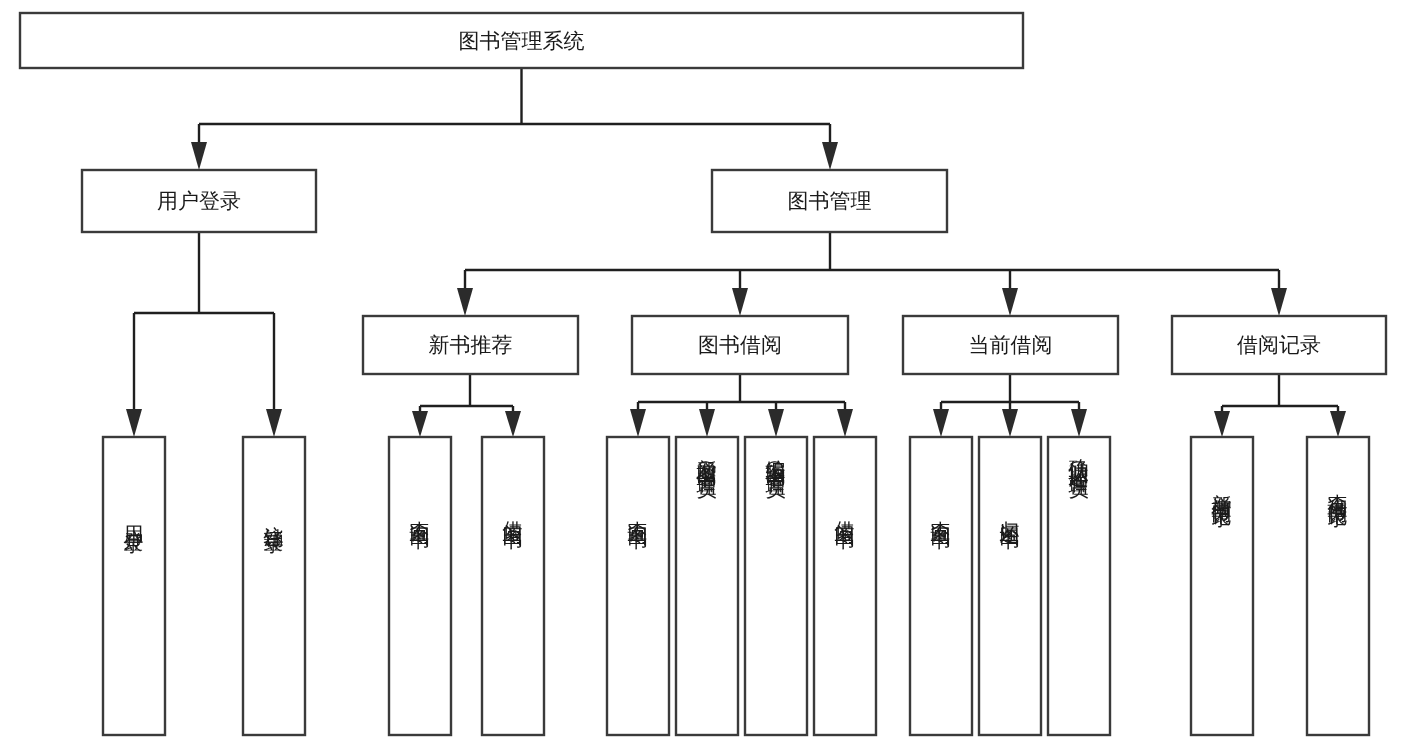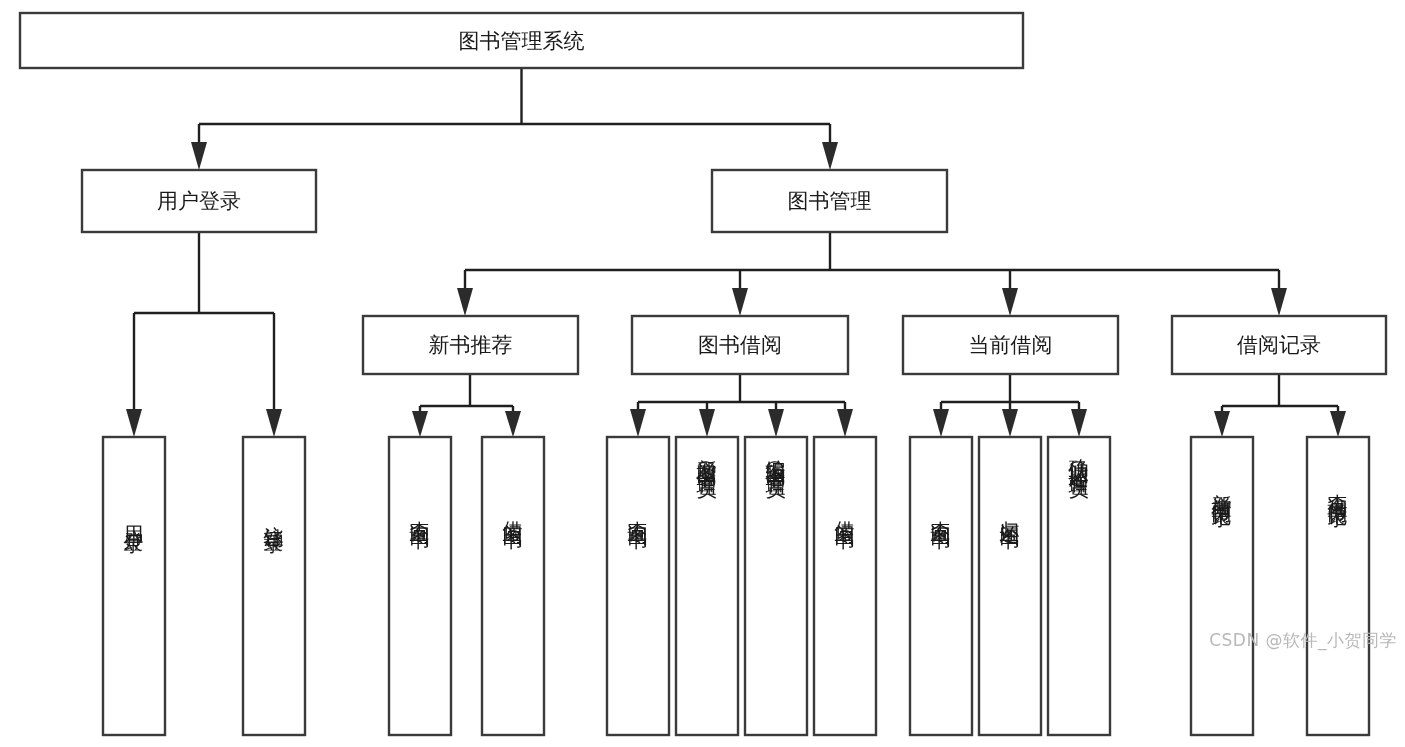--- a/index.html
+++ b/index.html
@@ -242,14 +242,13 @@
     <span class="node-label-v">确认归还（管理员）</span>
   </div>
 
   <div class="node-label-v-wrap" style="left:1191px; top:478px; width:62px; height:257px;">
     <span class="node-label-v">新增借阅记录</span>
   </div>
   <div class="node-label-v-wrap" style="left:1307px; top:478px; width:62px; height:257px;">
     <span class="node-label-v">查询借阅记录</span>
   </div>
 
-  <div class="watermark">CSDN @软件_小贺同学</div>
 </div>
 
 </body></html>

